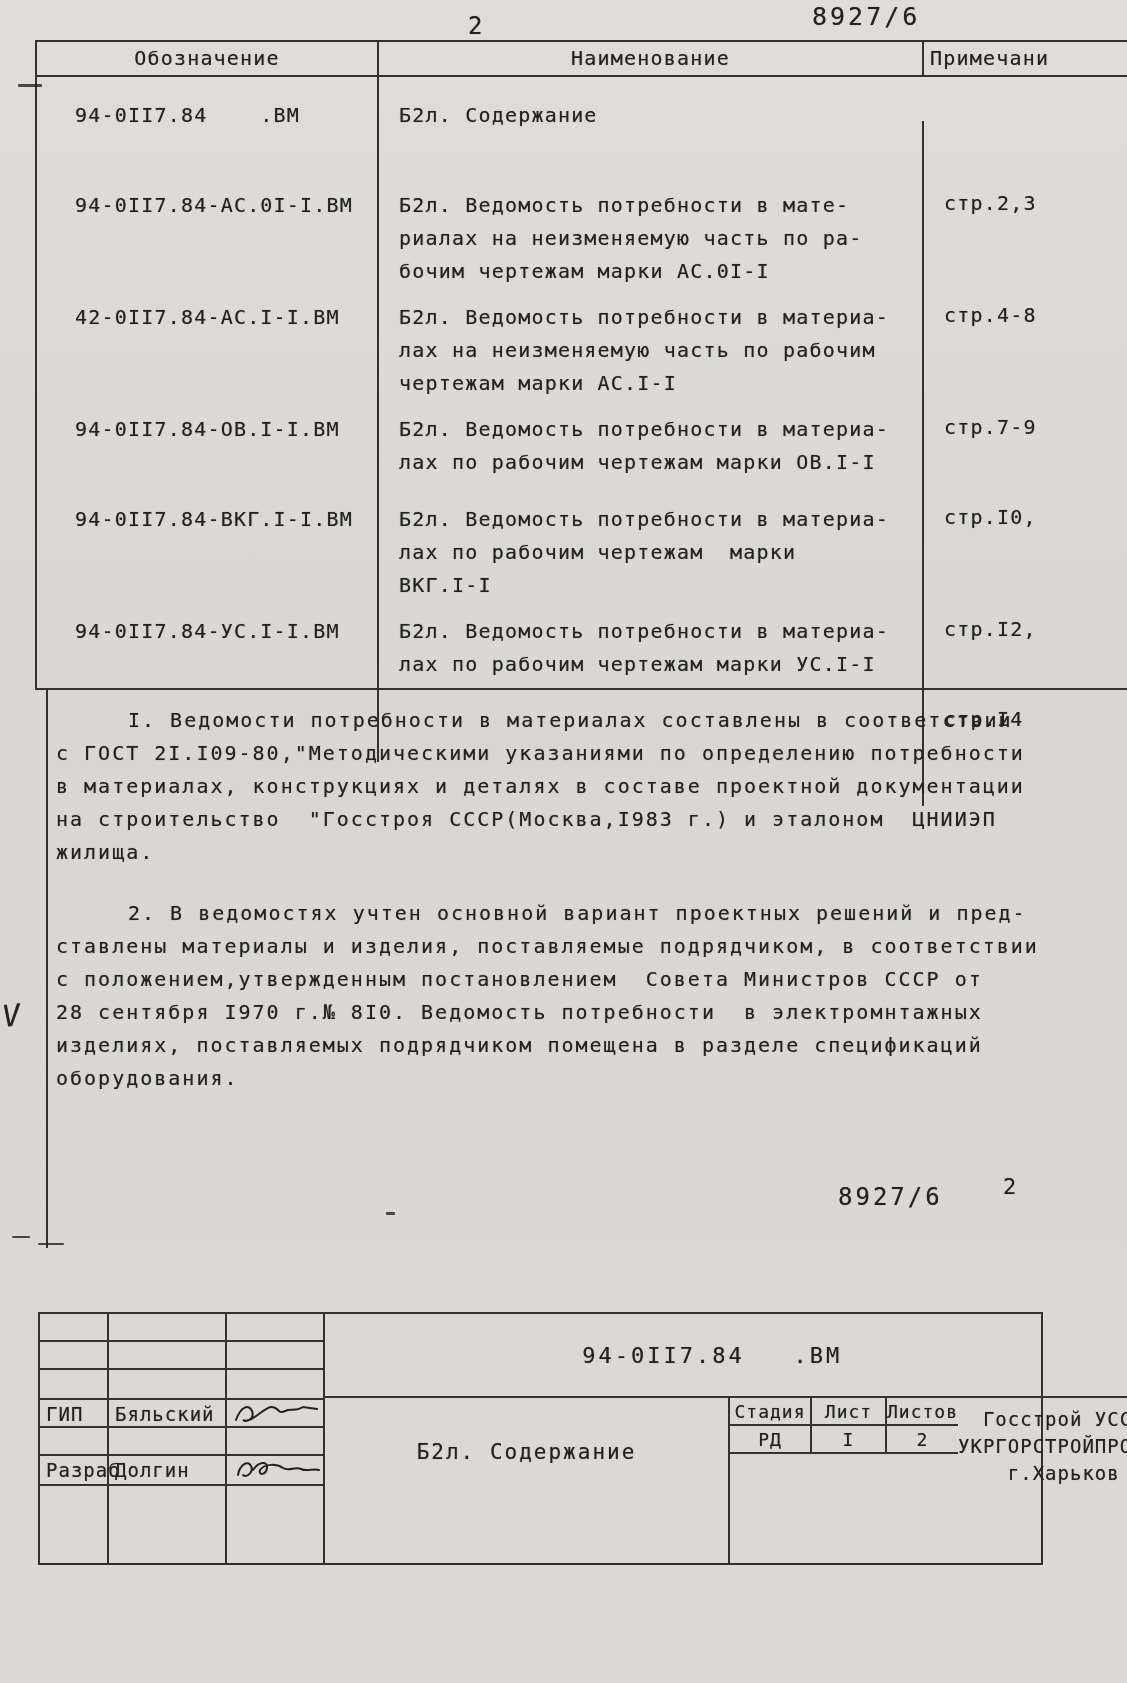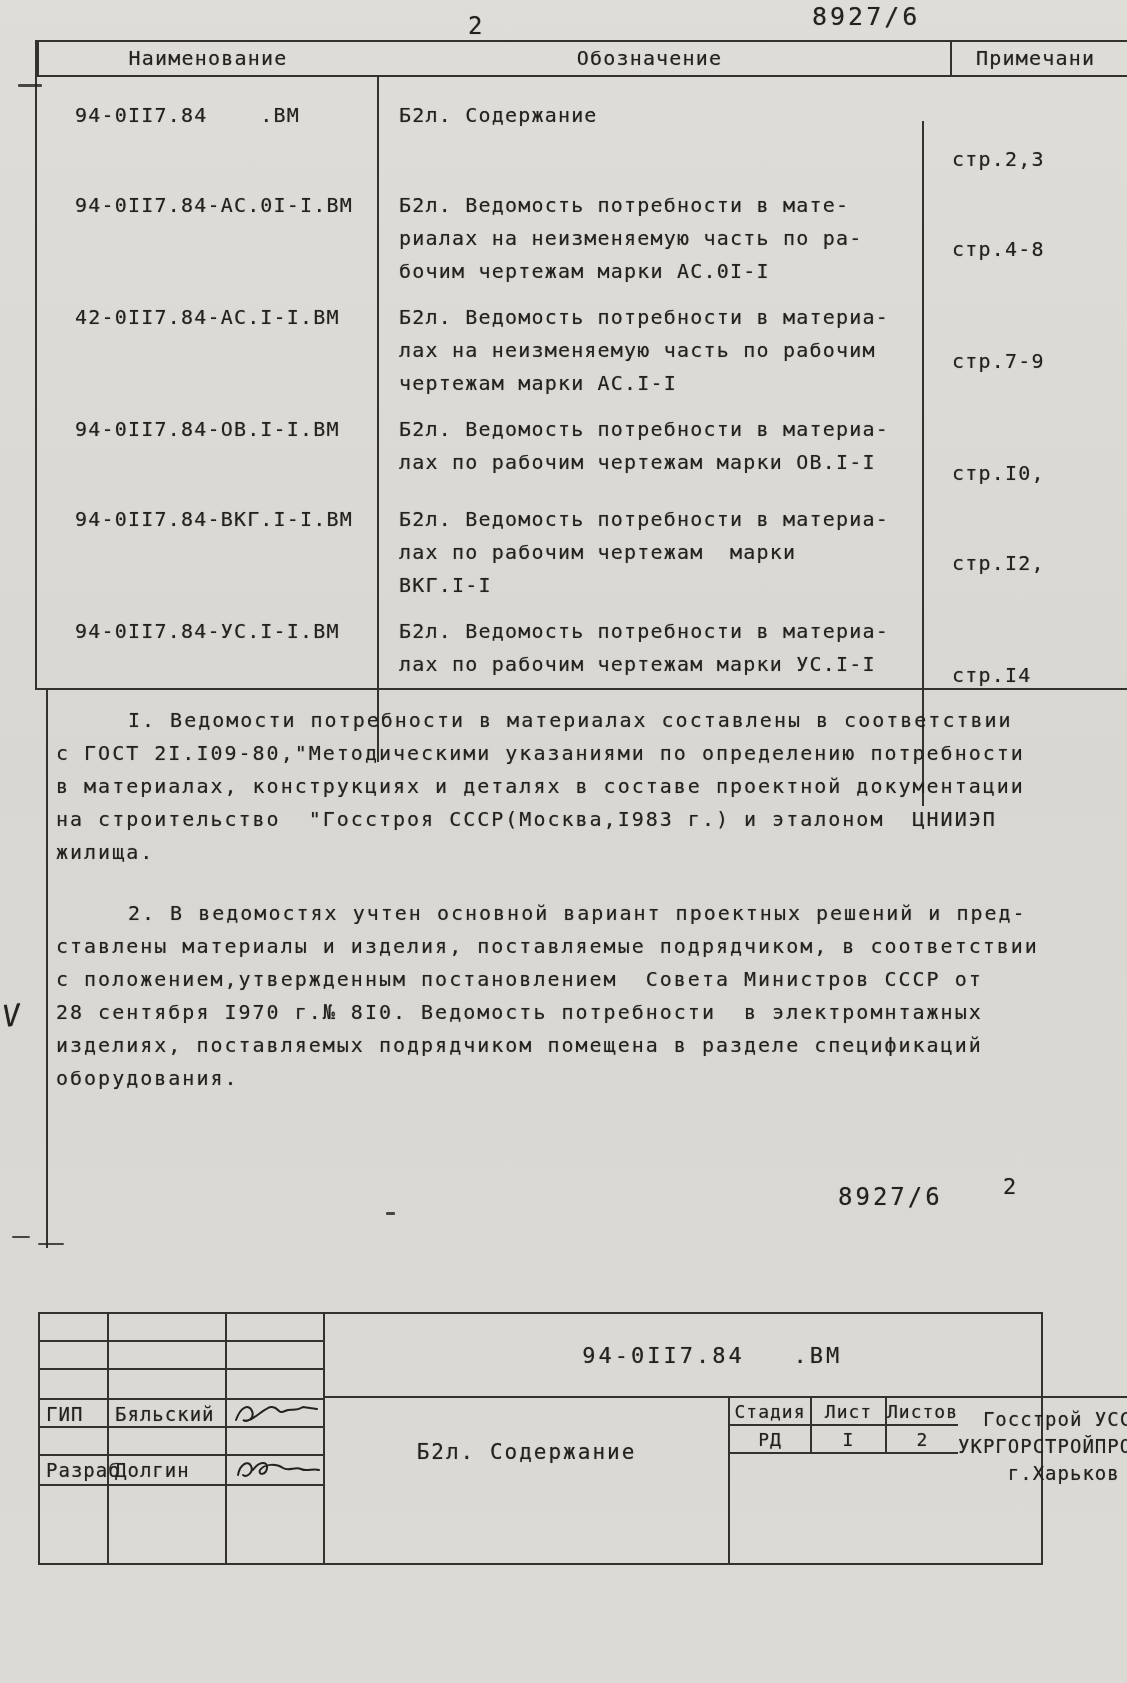--- a/index.html
+++ b/index.html
@@ -26,24 +26,24 @@
     border:2px solid var(--line);border-right:none;
     display:flex;flex-direction:column;
     font-size:20px;letter-spacing:1.2px;line-height:33px;
   }
   .t-header{display:grid;grid-template-columns:340px 545px 1fr;border-bottom:2px solid var(--line);height:58px;align-items:center;}
   .t-row{display:grid;grid-template-columns:340px 545px 1fr;}
   .t-row.filler{flex:1;}
   .c{white-space:pre-wrap;}
   .t-header .c2,.t-header .c3,.t-row .c2,.t-row .c3{border-left:2px solid var(--line);height:100%;}
   .t-header .c1,.t-header .c2{text-align:center;}
-  .t-header .c3{padding-left:24px;margin-left:28px;}
+  .t-header .c3{padding-left:6px;}
   .t-row .c1{padding-left:38px;padding-bottom:13px;}
   .t-row .c2{padding-left:20px;padding-bottom:13px;}
-  .t-row .c3{padding-left:28px;padding-bottom:13px;display:flex;margin-top:44px;}
+  .t-row .c3{padding-left:20px;padding-bottom:13px;display:flex;align-items:flex-end;margin-top:44px;}
   .t-row.first .c1,.t-row.first .c2,.t-row.first .c3{padding-top:22px;}
 
   
   .notes{
     position:absolute;left:46px;top:690px;width:1068px;height:558px;
     border-left:2px solid var(--line);
     padding:14px 0 0 8px;
     font-size:20px;letter-spacing:2px;line-height:33px;
   }
   .para{white-space:pre-wrap;text-indent:72px;margin:0 0 28px 0;}
@@ -87,22 +87,22 @@
 </head>
 <body>
 
 <div class="page txt">
 
   <div class="top-page-num">2</div>
   <div class="top-doc-code">8927/6</div>
 
   <div class="contents-table">
     <div class="t-header">
+      <div class="c c1">Обозначение</div>
       <div class="c c2">Наименование</div>
-      <div class="c c1">Обозначение</div>
       <div class="c c3">Примечани</div>
     </div>
 
     <div class="t-row first">
       <div class="c c1">94-0II7.84    .ВМ</div>
       <div class="c c2">Б2л. Содержание</div>
       <div class="c c3"><span>стр.2,3</span></div>
     </div>
 
     <div class="t-row">

